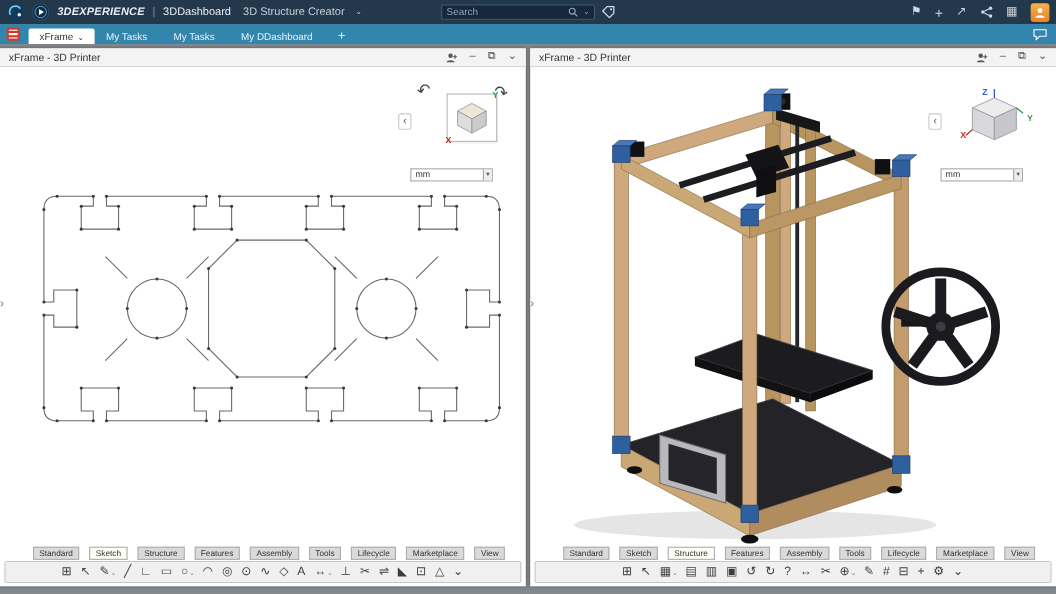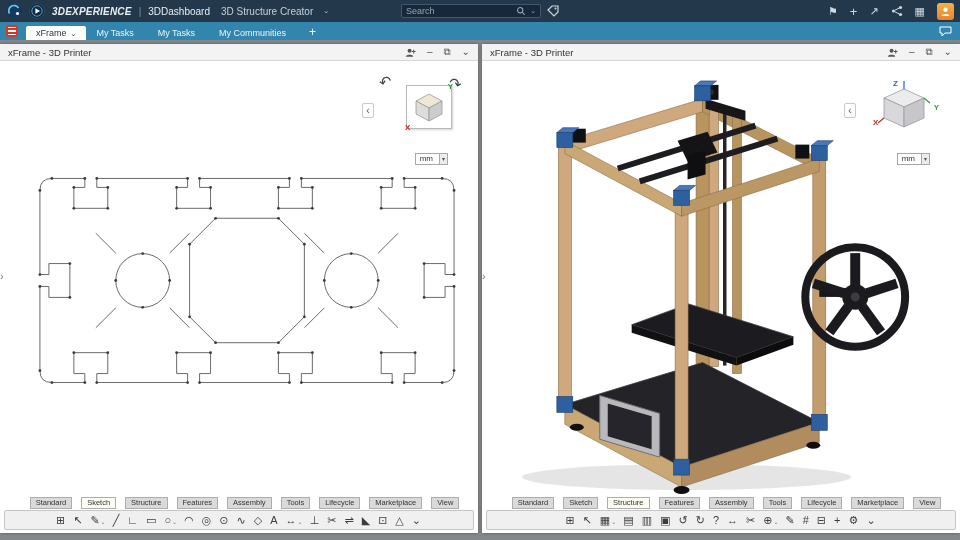--- a/index.html
+++ b/index.html
@@ -62,21 +62,21 @@
   .compass2d { position:absolute; top:24px; right:26px; width:46px; height:44px; background:#fff;
     border:1px solid #b9b9b9; box-shadow:1px 1px 2px rgba(0,0,0,.18); }
   .compass3d { position:absolute; top:18px; right:24px; width:60px; height:60px; }
   .ax { position:absolute; font-size:8px; font-weight:bold; }
   .ax-x { color:#cc2a1e; left:-2px; bottom:-4px; }
   .ax-y { color:#2e9e3a; right:-2px; top:-4px; }
   .ax3-z { color:#2b5fd0; top:0; left:17px; }
   .ax3-x { color:#cc2a1e; left:-3px; bottom:12px; }
   .ax3-y { color:#2e9e3a; right:-3px; top:24px; }
   .unitbox { position:absolute; top:92px; right:30px; height:12px; background:#fff;
-    border:1px solid #a8a8a8; display:flex; align-items:flex-end; font-size:8px; color:#333; }
+    border:1px solid #a8a8a8; display:flex; align-items:flex-end; font-size:8px; color:#333;gap:42px; }
   .unitbox .uval { padding:0 6px 0 4px; line-height:10px; }
   .unitbox .ucaret { border-left:1px solid #a8a8a8; background:#ececec; padding:0 2px;
     font-size:6px; line-height:10px; color:#555; }
 
   
   .p-foot { flex:0 0 auto; padding-bottom:3px; }
   .ribbon { display:flex; justify-content:center; }
   .rtab { font-size:7.5px; line-height:10px; padding:0 5px; background:#dadada;
     border:1px solid #adadad; margin-right:-1px; color:#333; white-space:nowrap;margin-left:10px; }
   .rtab.active { background:#fdfdf4; position:relative; z-index:1; }
@@ -156,21 +156,21 @@
       <div class="tab active">
       <span>xFrame</span><span class="tab-caret">⌄</span>
     </div>
       <div class="tab">
       <span>My Tasks</span><span class="tab-caret"></span>
     </div>
       <div class="tab">
       <span>My Tasks</span><span class="tab-caret"></span>
     </div>
       <div class="tab">
-      <span>My Communities</span><span class="tab-caret"></span>
+      <span>My DDashboard</span><span class="tab-caret"></span>
     </div>
     </div>
   <div class="tab-add">+</div>
   <svg class="chat" width="13" height="11" viewBox="0 0 13 11">
     <path d="M1 1 H12 V7 H6 L3 10 V7 H1 Z" fill="none" stroke="#fff" stroke-width="1"></path>
   </svg>
 </nav>
 
 <div class="panels">
 

